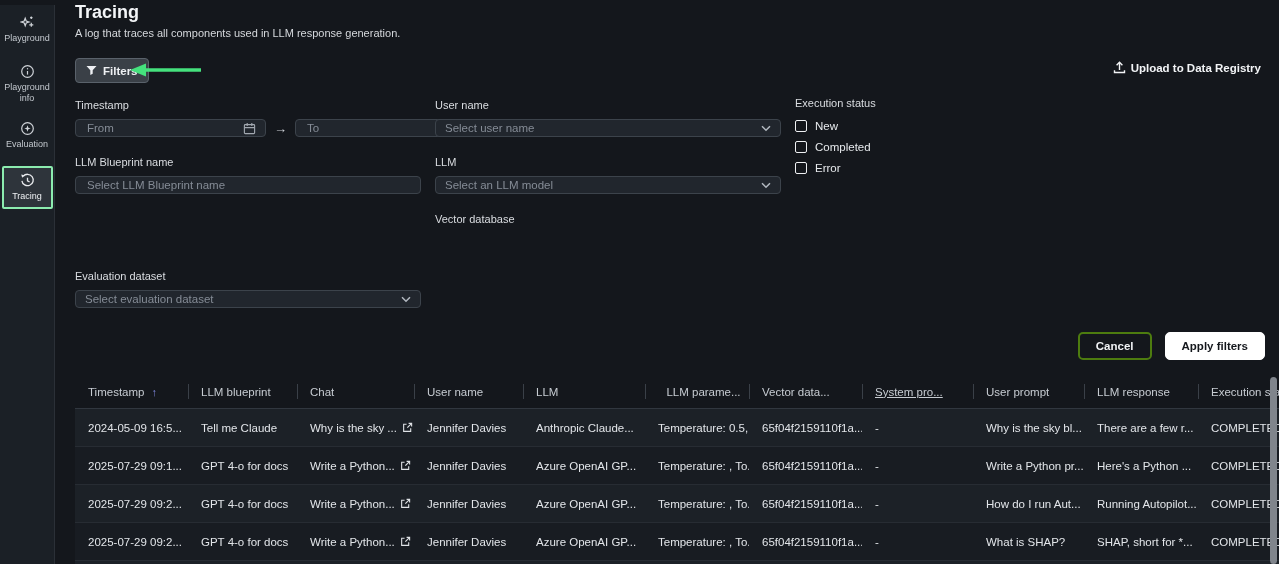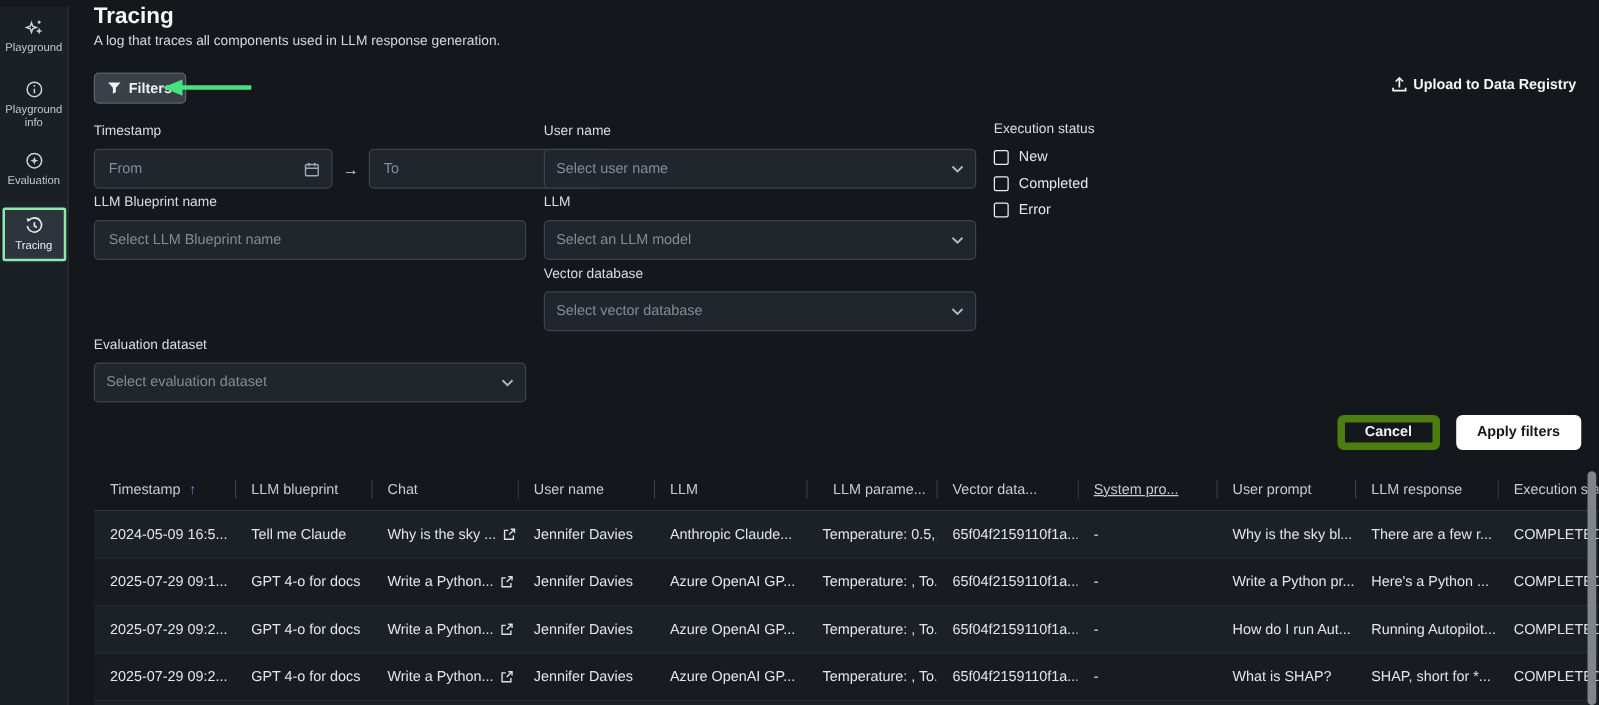--- a/index.html
+++ b/index.html
@@ -24,37 +24,37 @@
   .filters-btn{position:absolute;left:75px;top:58px;height:25px;display:flex;align-items:center;gap:6px;
                background:#3a4047;border:1px solid #5a626b;border-radius:4px;color:#eef0f3;
                font-size:11.5px;font-weight:600;padding:0 10px;box-sizing:border-box;cursor:pointer;}
   .anno-arrow{position:absolute;left:126px;top:61px;width:80px;height:18px;}
   .upload-link{position:absolute;right:18px;top:61px;display:flex;align-items:center;gap:5px;
                color:#f2f4f6;font-size:11.5px;font-weight:700;cursor:pointer;}
 
   
   .fgroup{position:absolute;width:346px;}
   .fgroup>.flabel{display:block;font-size:11px;color:#dadde1;margin-bottom:8px;}
-  .control{height:32px;background:#21262d;border:1px solid #3c434b;border-radius:4px;
+  .control{height:18px;background:#21262d;border:1px solid #3c434b;border-radius:4px;
            display:flex;align-items:center;padding:0 9px;box-sizing:border-box;cursor:pointer;}
   .control input{flex:1;background:transparent;border:none;outline:none;color:#e3e6ea;
                  font-size:11.5px;font-family:"Liberation Sans",sans-serif;min-width:0;}
   .control input::placeholder{color:#858c96;opacity:1;}
   .control .ph{flex:1;color:#858c96;font-size:11.5px;white-space:nowrap;overflow:hidden;}
   .ts-row{display:flex;align-items:center;gap:8px;}
   .ts-row .control{flex:1;}
   .ts-arrow{color:#ccd0d5;font-size:13px;}
   .cbx-group{display:flex;flex-direction:column;gap:9px;}
   .cbx-item{display:flex;align-items:center;gap:8px;font-size:11.5px;color:#e6e9ec;}
   .cbx{appearance:none;-webkit-appearance:none;width:12px;height:12px;margin:0;background:transparent;
        border:1.5px solid #eef0f3;border-radius:2px;cursor:pointer;}
   .form-actions{position:absolute;top:332px;right:14px;display:flex;gap:13px;}
   .btn{height:28px;border-radius:5px;font-size:11.5px;font-weight:700;padding:0 16px;cursor:pointer;
        font-family:"Liberation Sans",sans-serif;}
-  .btn-cancel{background:transparent;border:6px solid #4d7c0f;color:#f0f2f4;}
+  .btn-cancel{background:transparent;border:2px solid #4d7c0f;color:#f0f2f4;}
   .btn-apply{background:#ffffff;border:1px solid #ffffff;color:#14171c;}
 
   
   .table-wrap{position:absolute;left:75px;top:375px;right:0;bottom:0;overflow:hidden;}
   .thead{display:flex;height:33px;align-items:center;border-bottom:1px solid #31373f;}
   .trow{display:flex;height:37px;align-items:center;border-bottom:1px solid #272c33;background:#181c22;cursor:pointer;}
   .trow.odd{background:#1c2127;}
   .trow.partial{height:8px;border-bottom:none;}
   .cell{flex:0 0 auto;padding-left:13px;box-sizing:border-box;white-space:nowrap;overflow:hidden;
         font-size:11.5px;color:#e2e5e9;display:flex;align-items:center;gap:5px;}
@@ -209,28 +209,20 @@
         <svg width="10" height="7" viewBox="0 0 10 7" fill="none" stroke="#b3b9c0" stroke-width="1.5">
             <path d="M1 1.2l4 4 4-4"></path>
           </svg>
       </span>
     </div>
   </div>
 
 
   <div class="fgroup" style="left:435px;top:213px;">
     <span class="flabel">Vector database</span>
-    <div class="control">
-      <span class="ph">Select vector database</span>
-      <span style="display:flex;">
-        <svg width="10" height="7" viewBox="0 0 10 7" fill="none" stroke="#b3b9c0" stroke-width="1.5">
-            <path d="M1 1.2l4 4 4-4"></path>
-          </svg>
-      </span>
-    </div>
   </div>
 
   <div class="fgroup" style="left:75px;top:270px;">
     <span class="flabel">Evaluation dataset</span>
     <div class="control">
       <span class="ph">Select evaluation dataset</span>
       <span style="display:flex;">
         <svg width="10" height="7" viewBox="0 0 10 7" fill="none" stroke="#b3b9c0" stroke-width="1.5">
             <path d="M1 1.2l4 4 4-4"></path>
           </svg>

